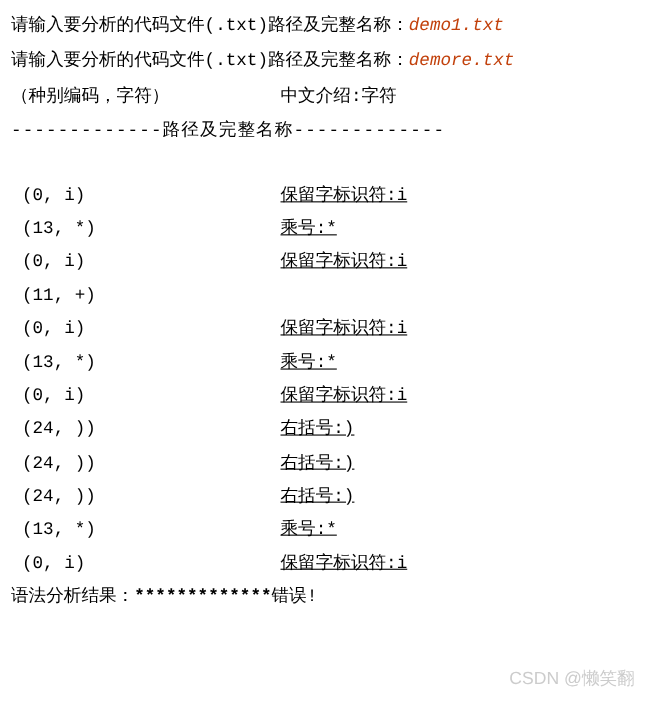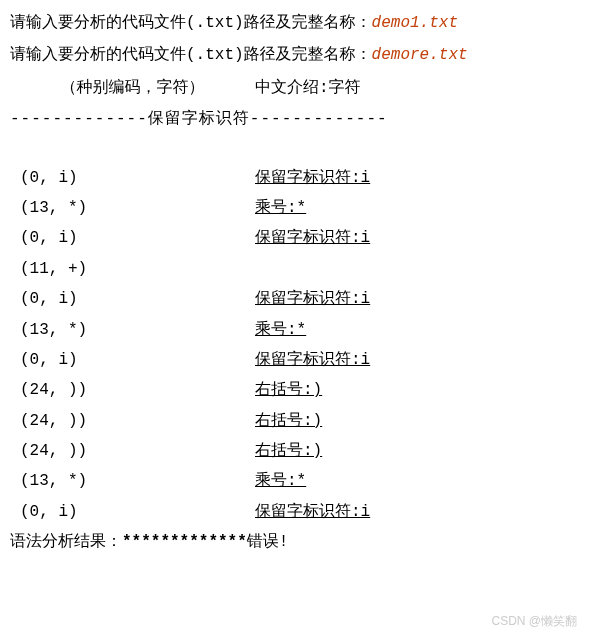--- a/index.html
+++ b/index.html
@@ -23,21 +23,20 @@
       color: #c2410c;
       font-style: italic;
       font-family: Liberation Mono, monospace;
     }
     .header-row {
       display: flex;
       margin-top: 2px;
     }
     .header-left {
       width: 245px;
-      text-align: center;
     }
     .header-right {
       flex: 1;
     }
     .divider {
       letter-spacing: 1px;
       font-family: "Courier New", monospace;
     }
     .divider-label {
       font-family: "SimSun", monospace;
@@ -61,21 +60,21 @@
       font-family: "Courier New", monospace;
       font-weight: bold;
     }
     .result-line {
       margin-top: 0;
     }
     .watermark {
       position: fixed;
       right: 12px;
       bottom: 8px;
-      font-size: 12px;
+      font-size: 16px;
       color: #cccccc;
       font-family: Arial, sans-serif;
     }
   </style>
 </head>
 <body>
 
 <div class="prompt-line">
   <span>请输入要分析的代码文件(.txt)路径及完整名称：</span><span class="green">demo1.txt</span>
 </div>
@@ -83,21 +82,21 @@
 <div class="prompt-line">
   <span>请输入要分析的代码文件(.txt)路径及完整名称：</span><span class="green">demore.txt</span>
 </div>
 
 <div class="header-row">
   <div class="header-left">（种别编码，字符）</div>
   <div class="header-right">中文介绍:字符</div>
 </div>
 
 <div class="divider">
-  <span>-------------</span><span class="divider-label">保留字标识符</span><span>-------------</span>
+  <span>-------------</span><span class="divider-label">路径及完整名称</span><span>-------------</span>
 </div>
 
 <div class="token-block">
   <div class="token-row">
     <div class="token-left">(0, i)</div>
     <div class="token-right">保留字标识符:i</div>
   </div>
   <div class="token-row">
     <div class="token-left">(13, *)</div>
     <div class="token-right">乘号:*</div>

